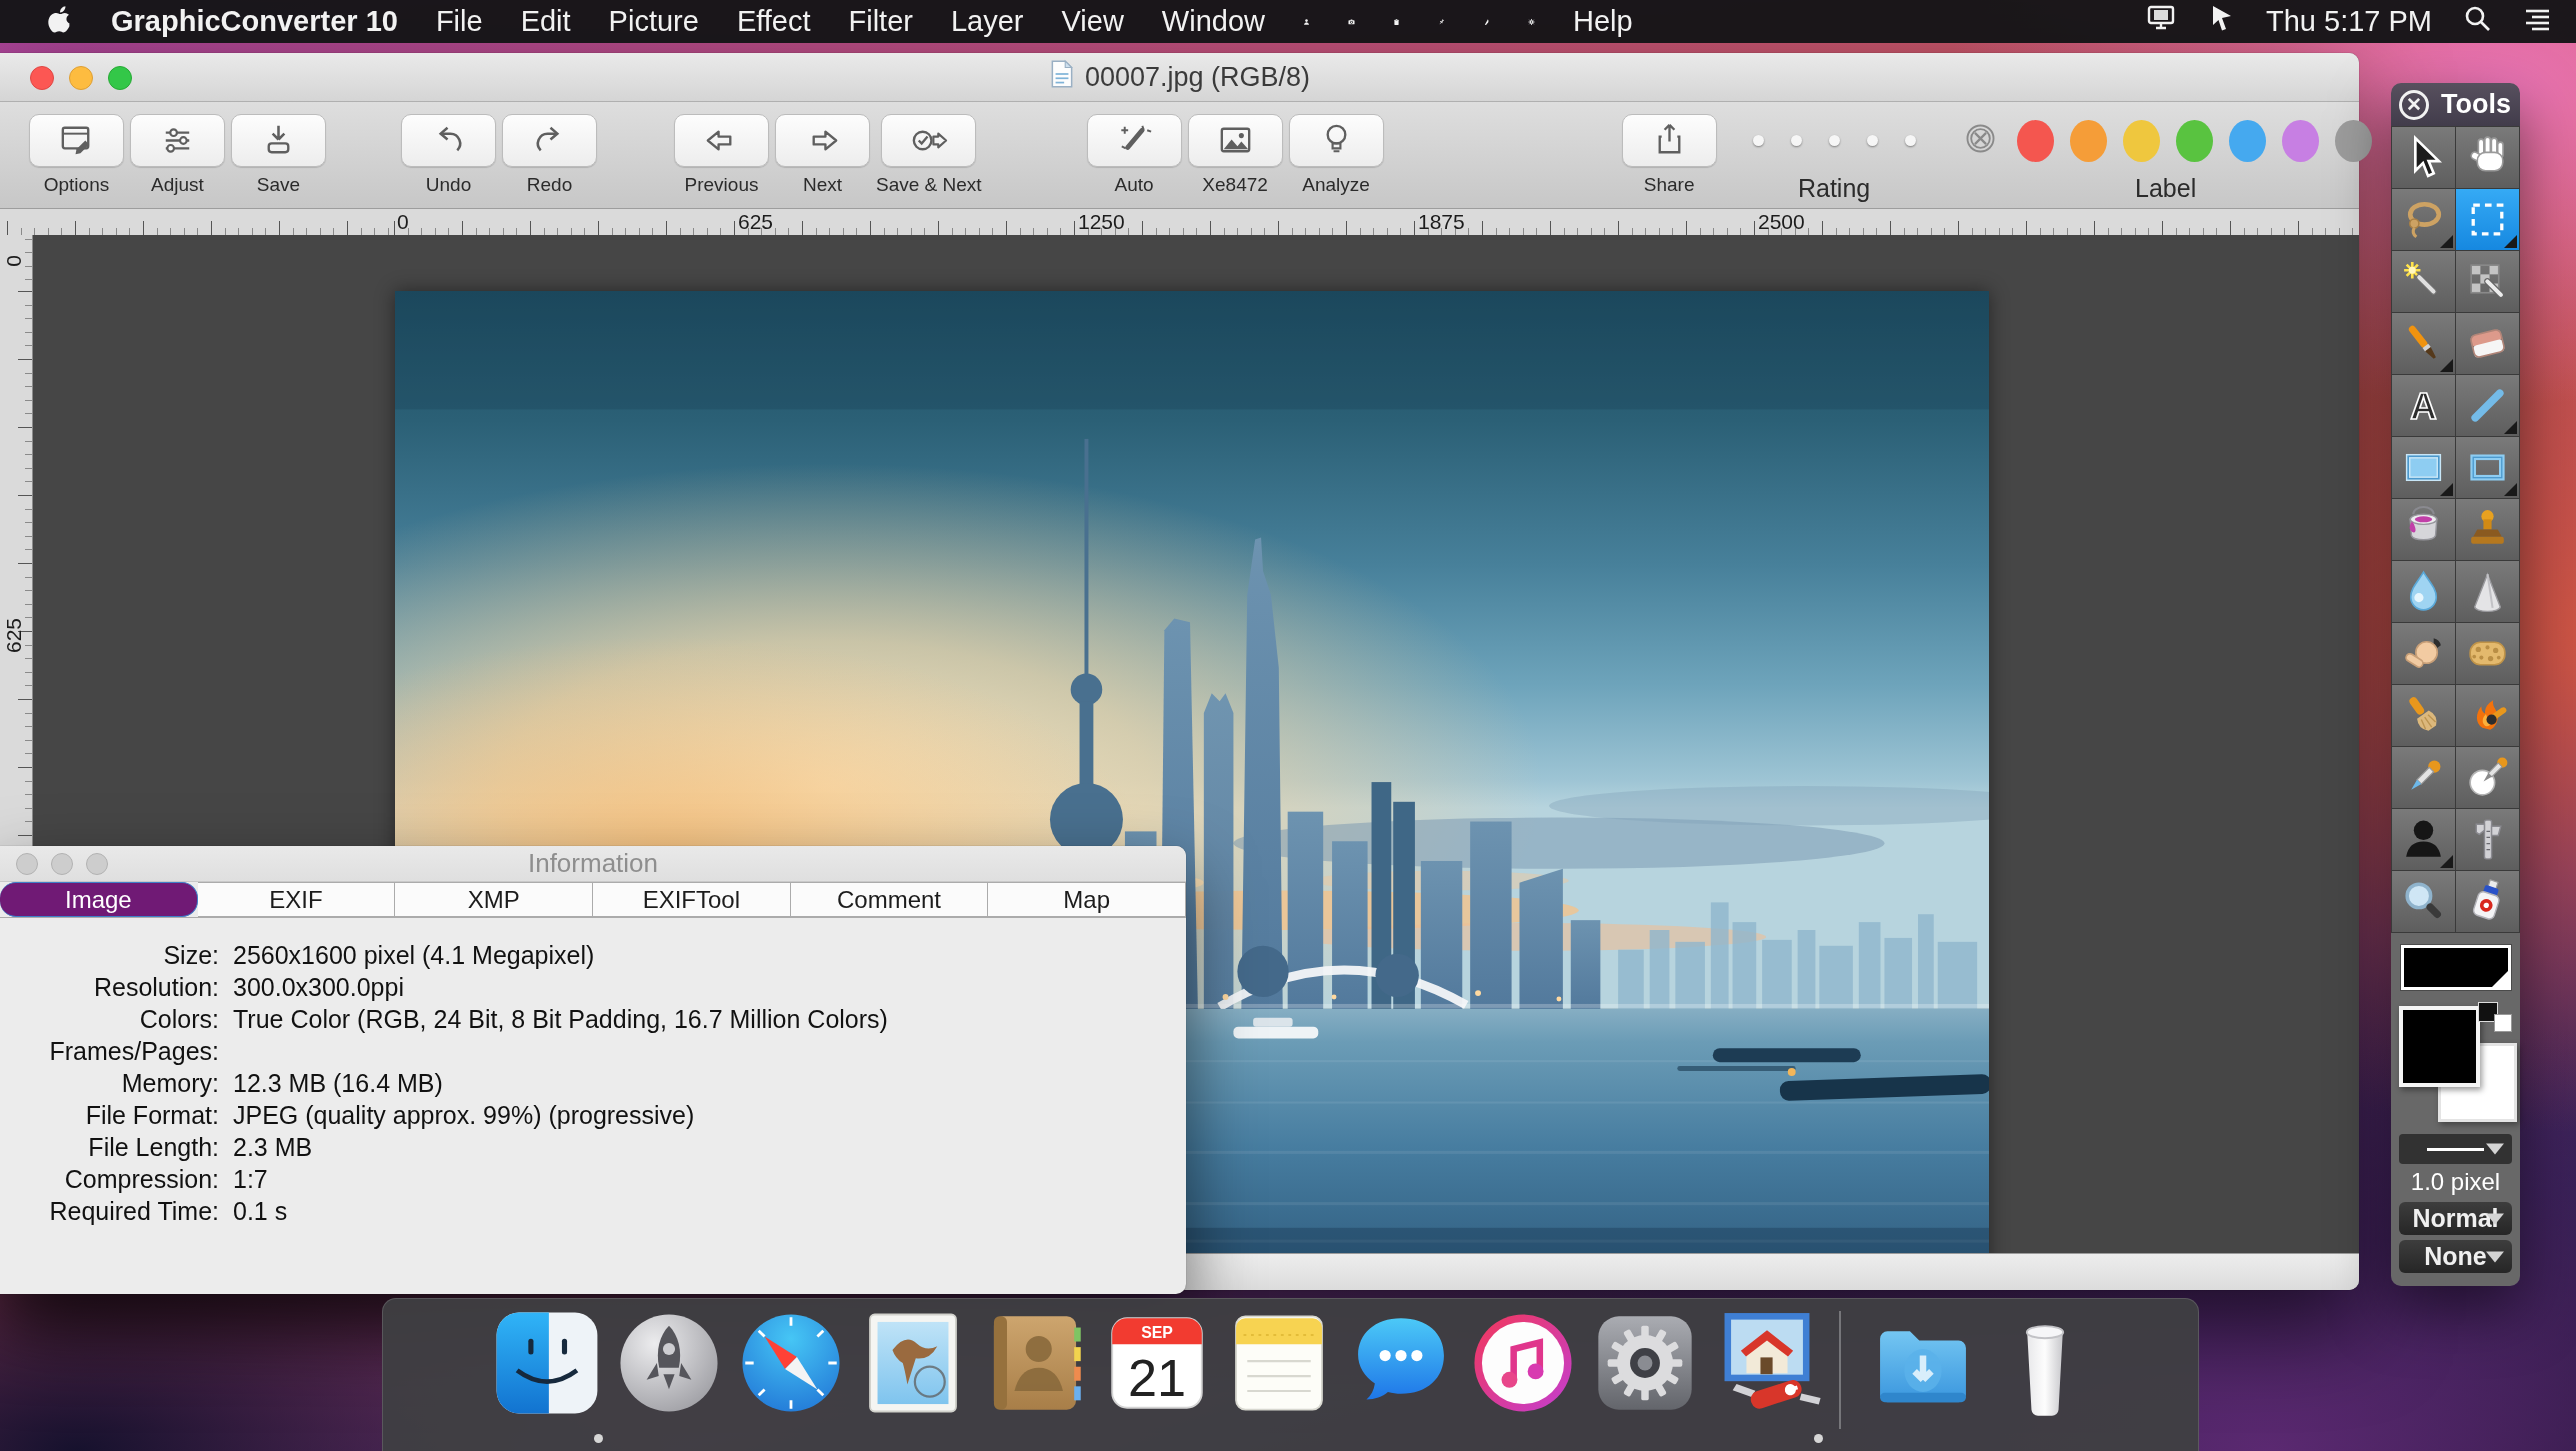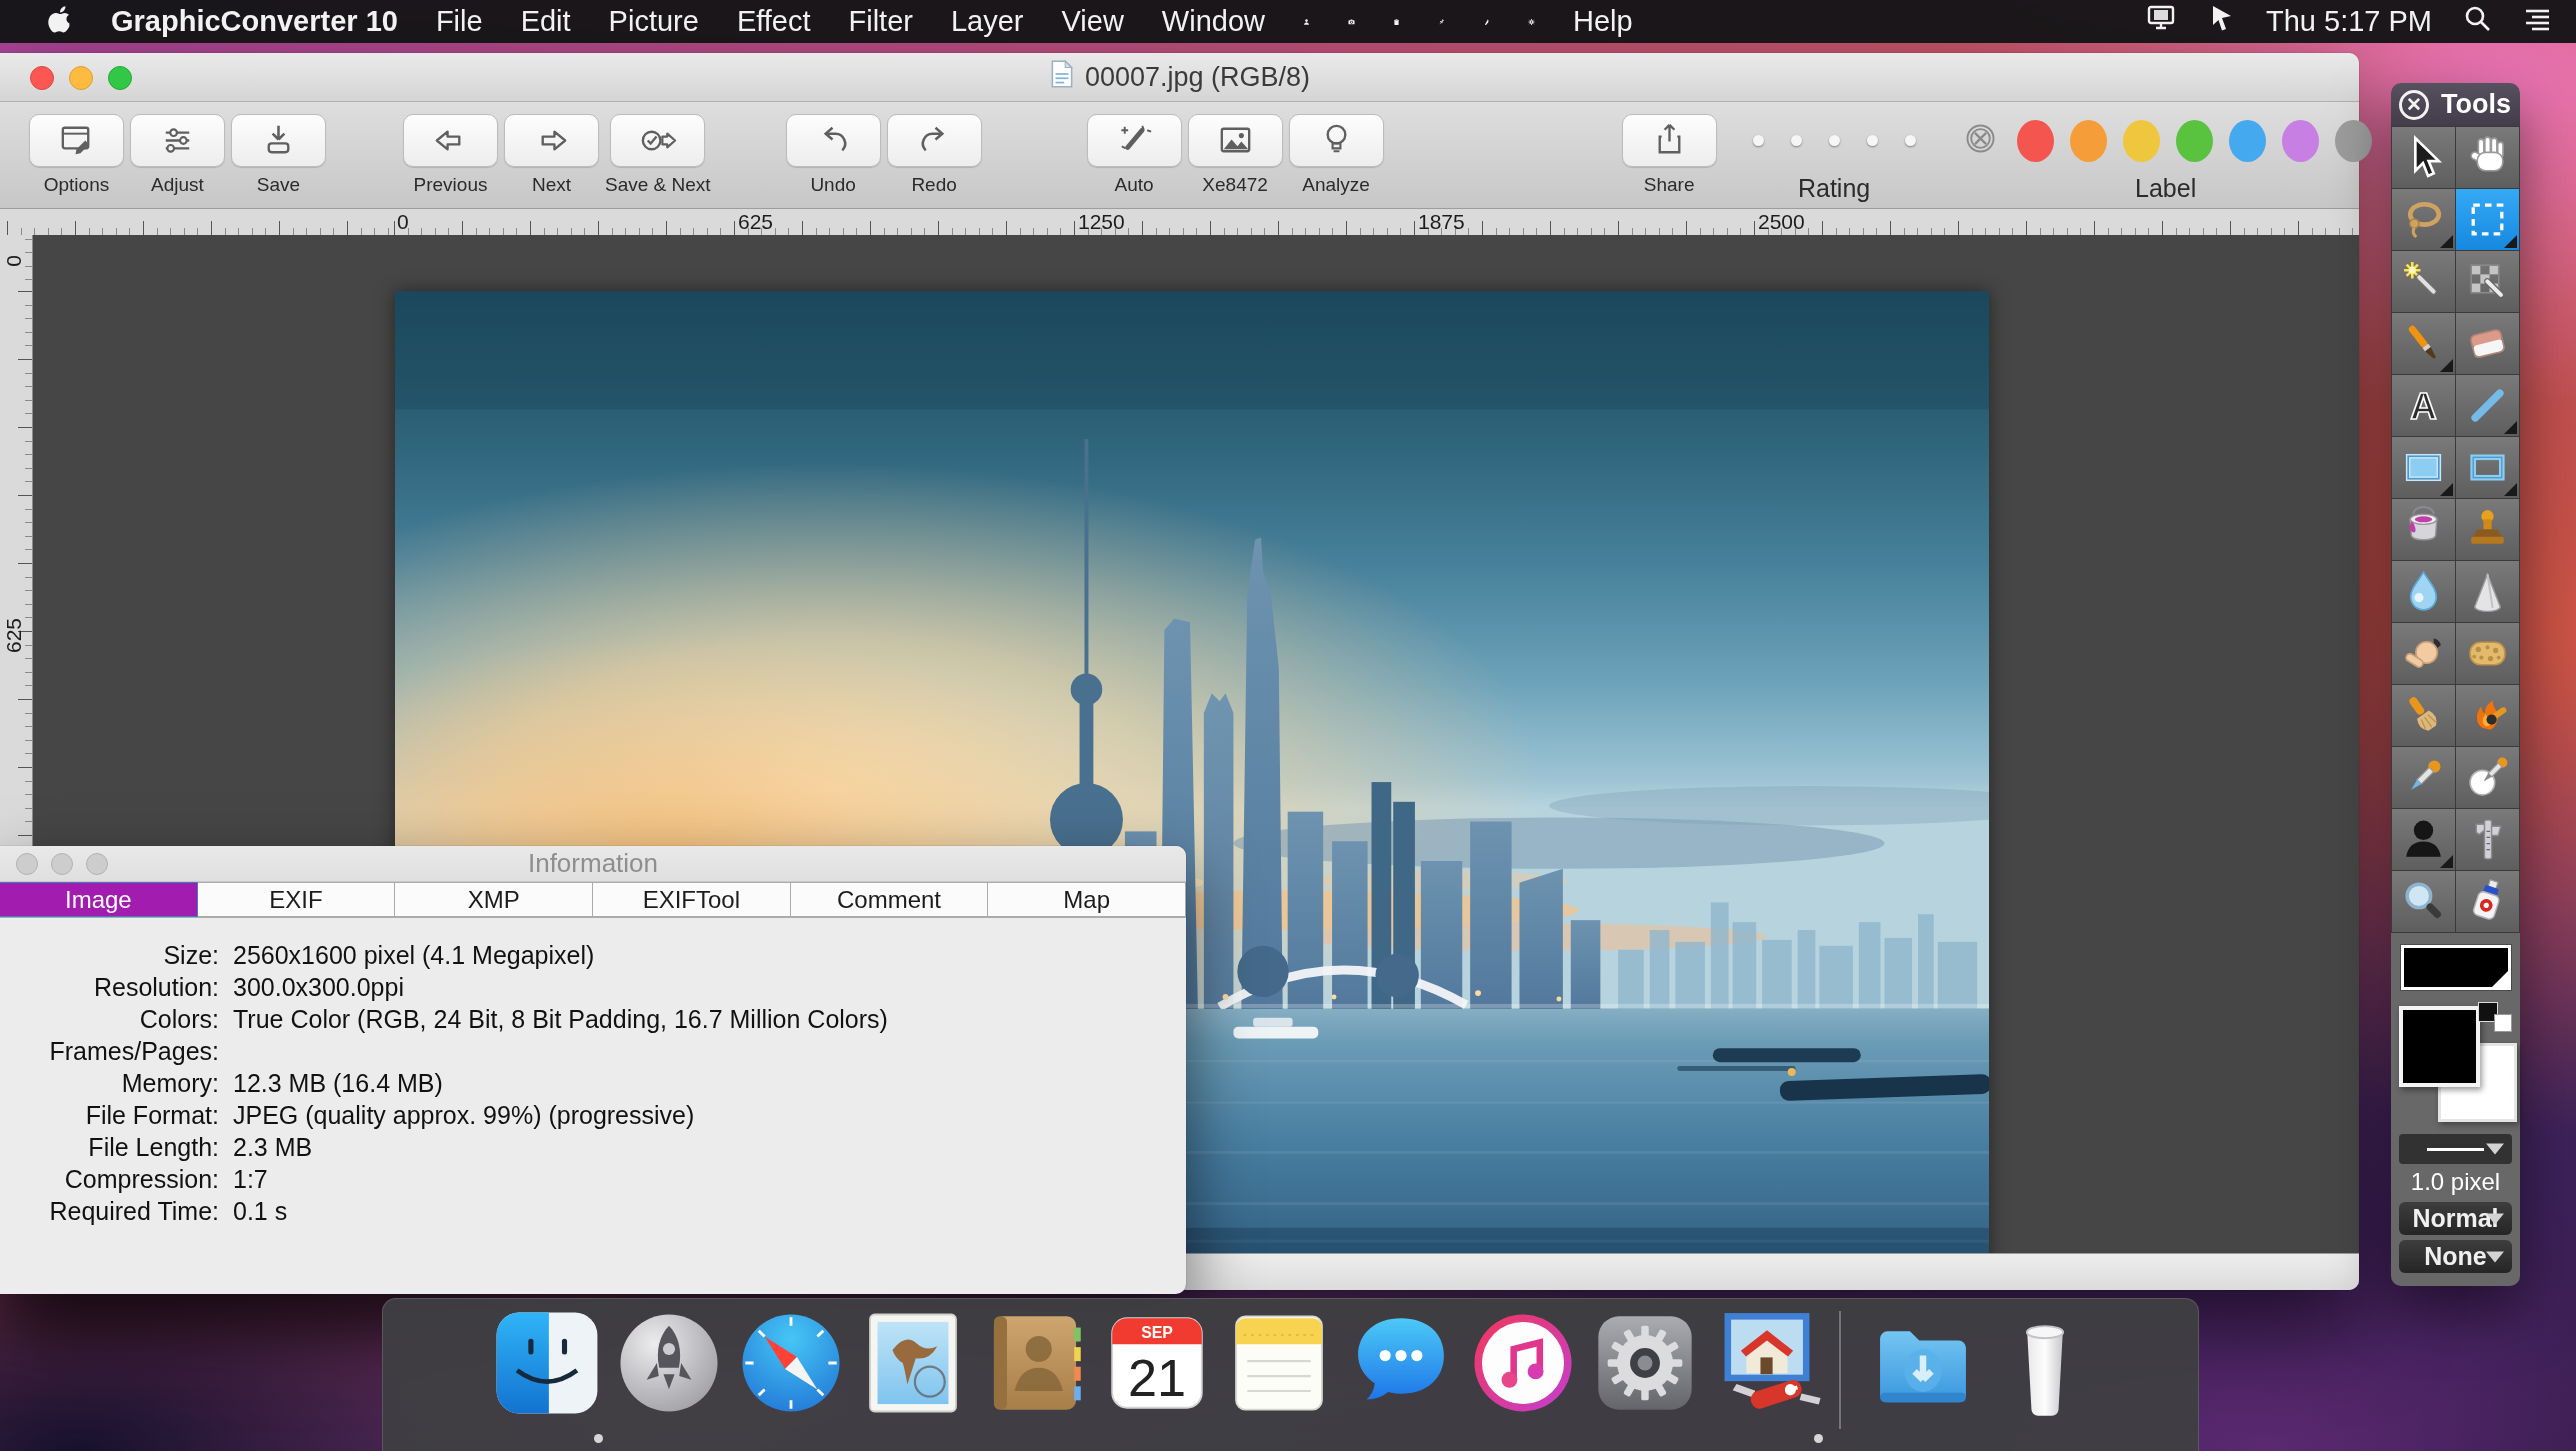--- a/index.html
+++ b/index.html
@@ -77,21 +77,21 @@
   .info-window { position:absolute; left:0; top:846px; width:1186px; height:448px; background:#ececec;
     border-radius:0 10px 10px 0; box-shadow:0 30px 69px rgba(0,0,0,.55), 0 0 1px rgba(0,0,0,.5); z-index:20; }
   .info-titlebar { position:relative; height:36px; background:linear-gradient(#e9e9e9,#dfdfdf); border-radius:0 10px 0 0;
     border-bottom:1px solid #c9c9c9; display:flex; align-items:center; justify-content:center; }
   .idots { position:absolute; left:16px; top:7px; display:flex; gap:13px; }
   .idot { width:22px; height:22px; border-radius:50%; background:#cdcdcd; border:1px solid #b2b2b2; }
   .info-title { font-size:26px; color:#8e8e8e; }
   .info-tabs { display:flex; height:36px; border-bottom:1px solid #ababab; }
   .itab { flex:1; background:#fbfbfb; border:1px solid #ababab; border-left:none; display:flex; align-items:center; justify-content:center;
     font-size:24px; color:#1c1c1c; }
-  .itab.active { background:#a21caf; color:#fff; border-color:#3f7fc9; }
+  .itab.active { background:#701a75; color:#fff; border-color:#3f7fc9;border-radius:16px; }
   .info-fields { padding-top:21px; }
   .irow { display:flex; height:32px; align-items:center; font-size:25px; color:#111; }
   .ilabel { width:219px; text-align:right; flex:none; }
   .ivalue { padding-left:14px; white-space:nowrap; }
   
   .tools { position:absolute; left:2391px; top:83px; width:129px; z-index:30;
     box-shadow:0 24px 59px rgba(0,0,0,.5); border-radius:10px 10px 10px 10px; }
   .tools-header { height:43px; background:linear-gradient(#57505e,#423c4b); border-radius:10px 10px 0 0;
     display:flex; align-items:center; padding-left:8px; gap:12px; }
   .tools-close { width:30px; height:30px; border-radius:50%; border:3px solid #f2f2f2; color:#f2f2f2;
@@ -279,20 +279,40 @@
           <div class="tbtn">
             <div class="tbtn-box">
               <svg viewBox="0 0 44 44" xmlns="http://www.w3.org/2000/svg">
                 <path d="M22 7v14m0 0l-6-6m6 6l6-6" fill="none" stroke="#5f5f5f" stroke-width="2.6"></path>
                 <rect x="12" y="25" width="20" height="9" rx="3" fill="none" stroke="#5f5f5f" stroke-width="2.4"></rect>
               </svg>
             </div>
             <div class="tbtn-label">Save</div>
           </div>
         </div>
+        <div class="tgroup g1">
+          <div class="tbtn">
+            <div class="tbtn-box">
+              <svg viewBox="0 0 44 44" xmlns="http://www.w3.org/2000/svg">
+                <path d="M31 32a10 10 0 0 0-7-17h-9" fill="none" stroke="#5f5f5f" stroke-width="2.6"></path>
+                <path d="M21 9l-7 6 7 6" fill="none" stroke="#5f5f5f" stroke-width="2.6"></path>
+              </svg>
+            </div>
+            <div class="tbtn-label">Undo</div>
+          </div>
+          <div class="tbtn">
+            <div class="tbtn-box">
+              <svg viewBox="0 0 44 44" xmlns="http://www.w3.org/2000/svg">
+                <path d="M13 32a10 10 0 0 1 7-17h9" fill="none" stroke="#5f5f5f" stroke-width="2.6"></path>
+                <path d="M23 9l7 6-7 6" fill="none" stroke="#5f5f5f" stroke-width="2.6"></path>
+              </svg>
+            </div>
+            <div class="tbtn-label">Redo</div>
+          </div>
+        </div>
         <div class="tgroup g2">
           <div class="tbtn">
             <div class="tbtn-box">
               <svg viewBox="0 0 44 44" xmlns="http://www.w3.org/2000/svg">
                 <path d="M19 13v5h12v8H19v5L8 22z" fill="none" stroke="#5f5f5f" stroke-width="2.4" stroke-linejoin="round"></path>
               </svg>
             </div>
             <div class="tbtn-label">Previous</div>
           </div>
           <div class="tbtn">
@@ -305,40 +325,20 @@
           </div>
           <div class="tbtn">
             <div class="tbtn-box">
               <svg viewBox="0 0 44 44" xmlns="http://www.w3.org/2000/svg">
                 <circle cx="16" cy="22" r="9" fill="none" stroke="#5f5f5f" stroke-width="2.4"></circle>
                 <path d="M12 22l3 3 6-7" fill="none" stroke="#5f5f5f" stroke-width="2.4"></path>
                 <path d="M27 18h5v-3l8 7-8 7v-3h-5z" fill="none" stroke="#5f5f5f" stroke-width="2.2" stroke-linejoin="round"></path>
               </svg>
             </div>
             <div class="tbtn-label">Save &amp; Next</div>
-          </div>
-        </div>
-        <div class="tgroup g1">
-          <div class="tbtn">
-            <div class="tbtn-box">
-              <svg viewBox="0 0 44 44" xmlns="http://www.w3.org/2000/svg">
-                <path d="M31 32a10 10 0 0 0-7-17h-9" fill="none" stroke="#5f5f5f" stroke-width="2.6"></path>
-                <path d="M21 9l-7 6 7 6" fill="none" stroke="#5f5f5f" stroke-width="2.6"></path>
-              </svg>
-            </div>
-            <div class="tbtn-label">Undo</div>
-          </div>
-          <div class="tbtn">
-            <div class="tbtn-box">
-              <svg viewBox="0 0 44 44" xmlns="http://www.w3.org/2000/svg">
-                <path d="M13 32a10 10 0 0 1 7-17h9" fill="none" stroke="#5f5f5f" stroke-width="2.6"></path>
-                <path d="M23 9l7 6-7 6" fill="none" stroke="#5f5f5f" stroke-width="2.6"></path>
-              </svg>
-            </div>
-            <div class="tbtn-label">Redo</div>
           </div>
         </div>
         <div class="tgroup g3">
           <div class="tbtn">
             <div class="tbtn-box">
               <svg viewBox="0 0 44 44" xmlns="http://www.w3.org/2000/svg">
                 <rect x="20" y="6" width="5" height="28" rx="2.5" transform="rotate(40 22 20)" fill="#5f5f5f"></rect>
                 <g stroke="#5f5f5f" stroke-width="2">
                   <path d="M12 8v7M8.5 11.5h7M30 7l1.5 4M35 11.5l4 1.5M9 28l4 2"></path>
                 </g>

